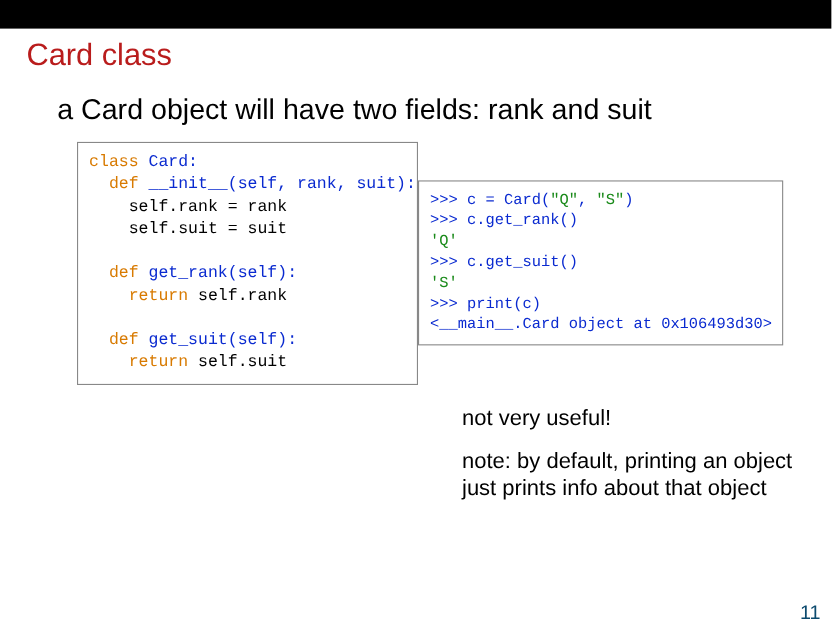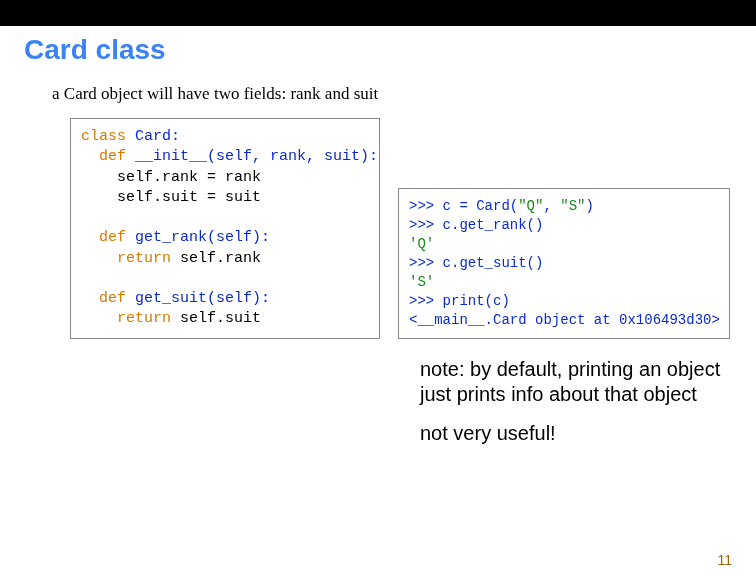--- a/index.html
+++ b/index.html
@@ -14,30 +14,29 @@
   }
   .top-bar {
     width: 100%;
     height: 26px;
     background: #000;
   }
   .slide {
     padding: 8px 24px 0 24px;
   }
   .title {
-    color: #3b82f6;
+    color: #b91c1c;
     font-size: 28px;
-    font-weight: bold;
+    font-weight: normal;
     margin: 0 0 18px 0;
   }
   .sub {
     color: #000;
-    font-size: 17px;
+    font-size: 26px;
     margin: 0 0 6px 28px;
-    font-family: Liberation Serif, serif;
   }
   ul.bullets {
     margin: 0 0 14px 70px;
     padding: 0;
     list-style: none;
   }
   ul.bullets li {
     font-size: 18px;
     color: #000;
     margin: 2px 0;
@@ -50,23 +49,22 @@
     left: 0;
     top: 1px;
     font-size: 12px;
   }
   code.inline {
     font-family: "Courier New", monospace;
     font-size: 17px;
   }
   .cols {
     display: flex;
-    gap: 18px;
     margin-left: 46px;
-    align-items: flex-end;
+    align-items: center;
   }
   .codebox {
     border: 1px solid #888;
     padding: 8px 10px;
     font-family: Consolas, "Courier New", monospace;
     font-size: 15px;
     line-height: 1.35;
     white-space: pre;
     background: #fff;
   }
@@ -83,23 +81,23 @@
   }
   .note {
     font-size: 20px;
     color: #000;
     margin: 0 0 14px 0;
     line-height: 1.25;
   }
   .pagenum {
     position: absolute;
     bottom: 8px;
-    right: 24px;
-    color: #a16207;
-    font-size: 14px;
+    right: 10px;
+    color: #0c4a6e;
+    font-size: 18px;
   }
 </style>
 </head>
 <body>
 
 <div class="top-bar"></div>
 
 <div class="slide">
 
   <h1 class="title">Card class</h1>
@@ -124,19 +122,19 @@
     <div class="codebox right"><span class="kw-blue">&gt;&gt;&gt; c = Card(</span><span class="str-green">"Q"</span><span class="kw-blue">, </span><span class="str-green">"S"</span><span class="kw-blue">)</span>
 <span class="kw-blue">&gt;&gt;&gt; c.get_rank()</span>
 <span class="str-green">'Q'</span>
 <span class="kw-blue">&gt;&gt;&gt; c.get_suit()</span>
 <span class="str-green">'S'</span>
 <span class="kw-blue">&gt;&gt;&gt; print(c)</span>
 <span class="kw-blue">&lt;__main__.Card object at 0x106493d30&gt;</span></div>
   </div>
 
   <div class="note-block">
+    <p class="note">not very useful!</p>
     <p class="note">note: by default, printing an object just prints info about that object</p>
-    <p class="note">not very useful!</p>
   </div>
 
 </div>
 
 <div class="pagenum">11</div>
 
 </body></html>

